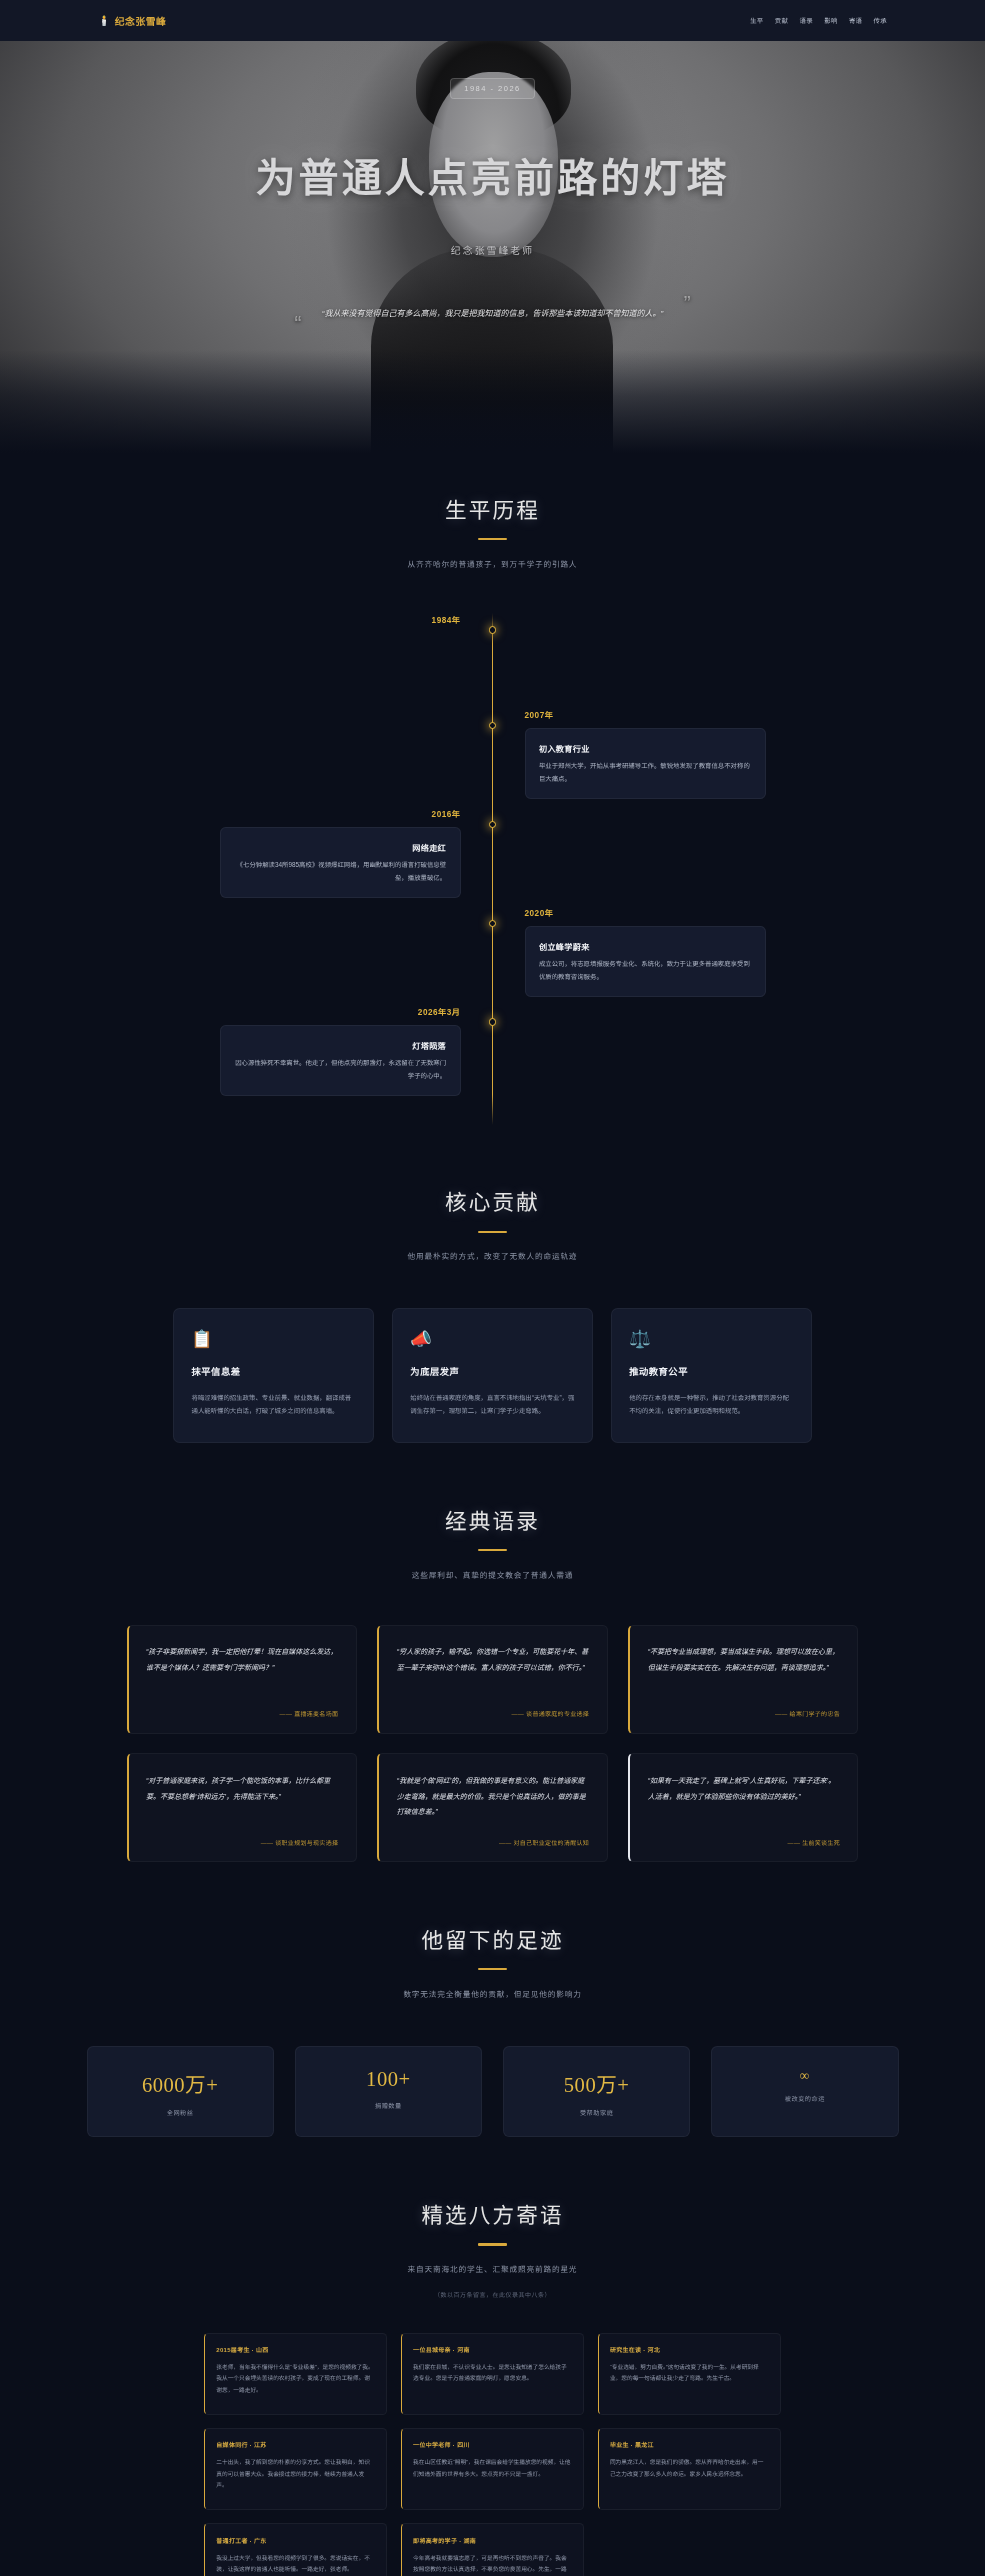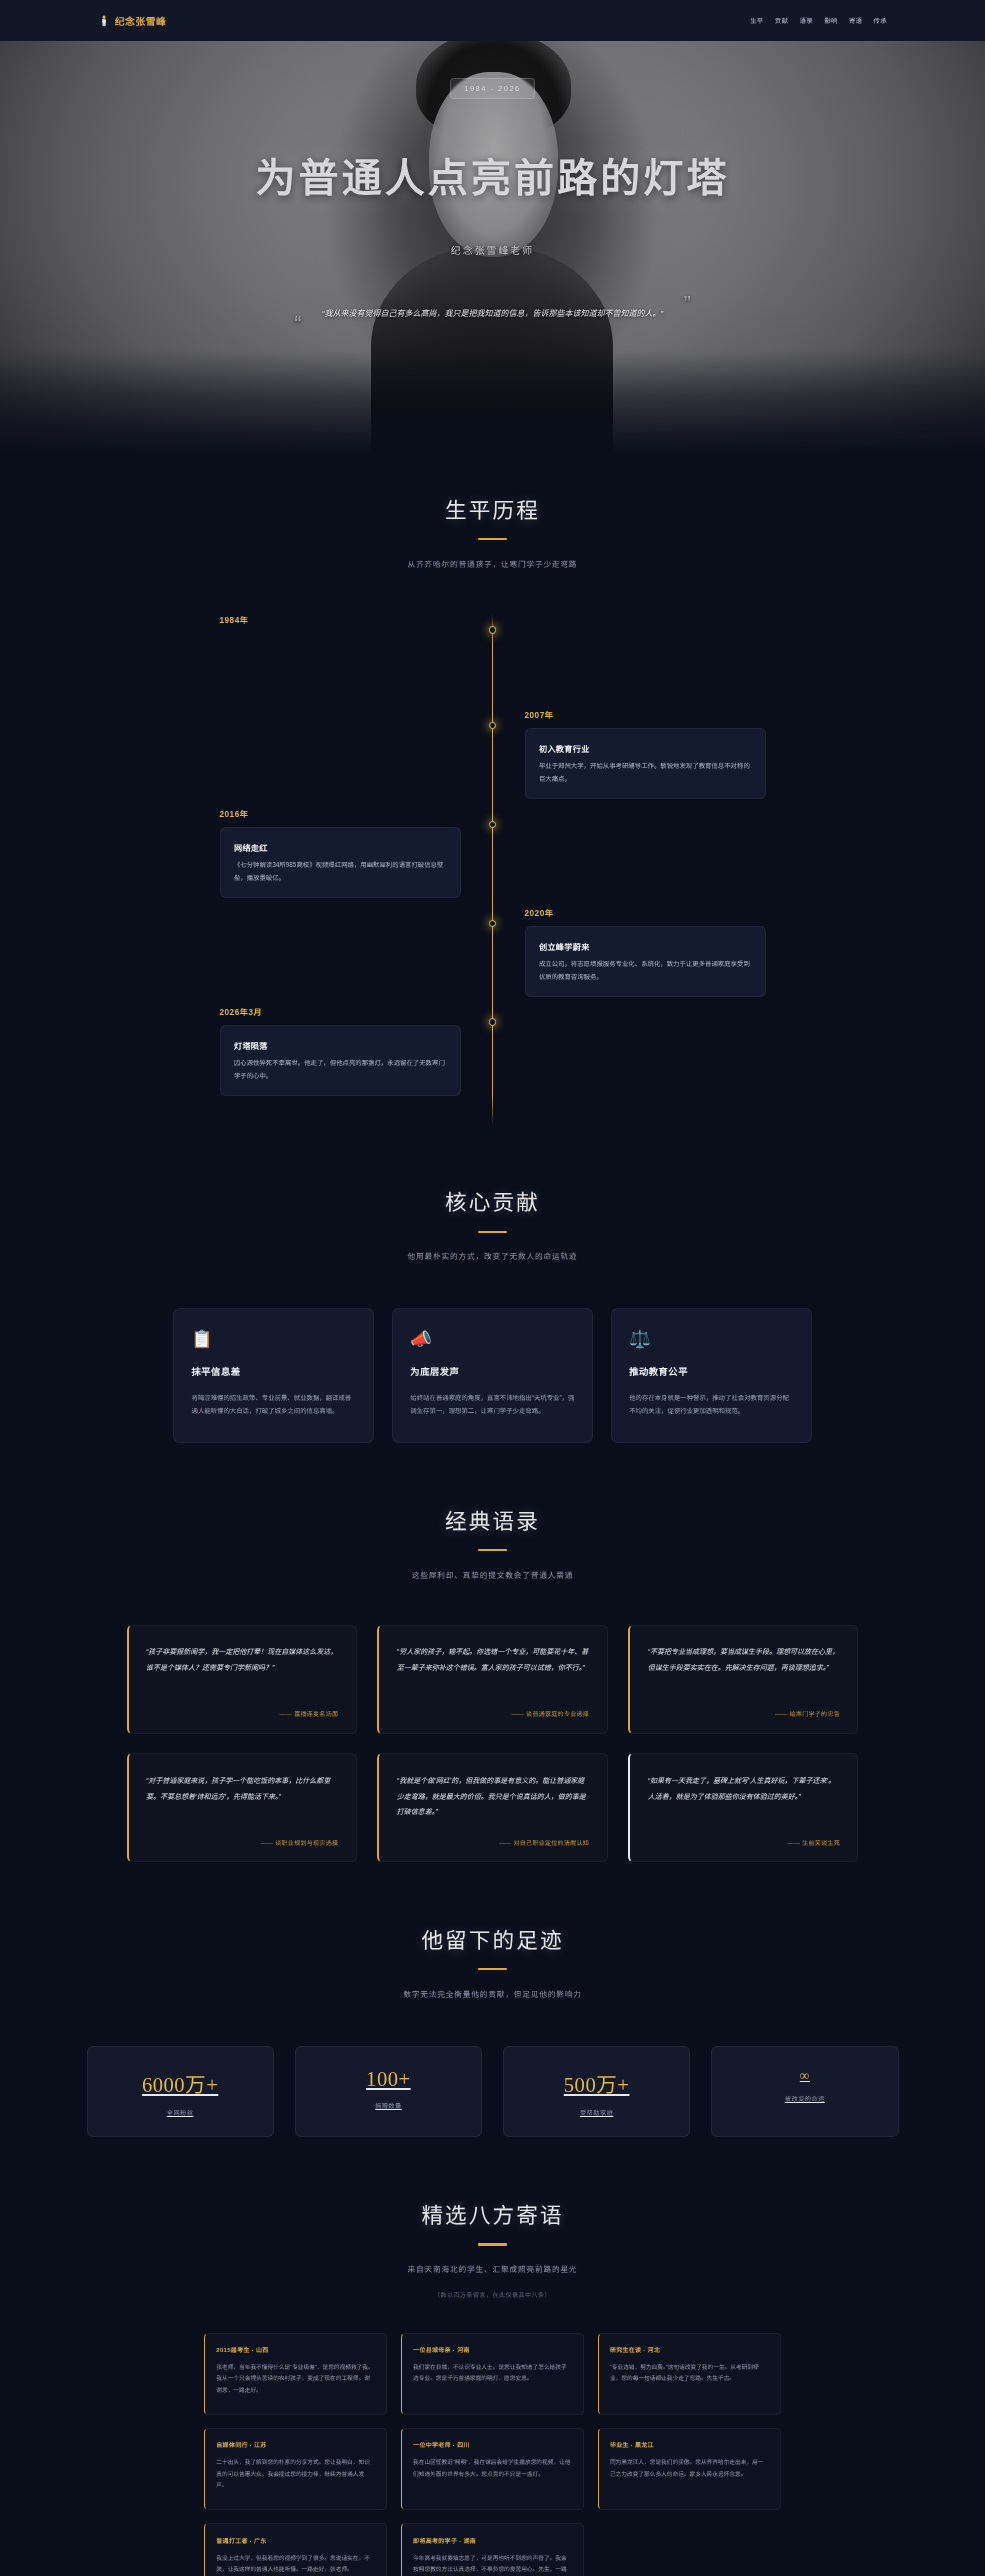--- a/index.html
+++ b/index.html
@@ -101,21 +101,21 @@
   .sec-rule{width:29px;height:2.1px;background:#d9a93c;margin:14.4px auto 0;border-radius:1px;}
   .sec-sub{margin-top:17.5px;color:#8c94a6;font-size:7.7px;letter-spacing:0.8px;}
   
   .timeline{position:relative;width:546px;margin:44px auto 0;padding-bottom:20.6px;}
   .tl-line{
     position:absolute;left:50%;top:0;bottom:0;width:1px;margin-left:-0.5px;
     background:linear-gradient(to bottom,rgba(217,169,60,0),#d9a93c 6%,#d9a93c 94%,rgba(217,169,60,0));
   }
   .tl-item{position:relative;display:flex;min-height:87px;margin-bottom:8.2px;}
   .tl-item .half{width:50%;}
-  .tl-item.left .card-wrap{padding-right:32px;text-align:left;}
+  .tl-item.left .card-wrap{padding-right:32px;text-align:right;}
   .tl-item.right .card-wrap{padding-left:32px;text-align:left;}
   .tl-dot{
     position:absolute;left:50%;top:13.4px;width:7.7px;height:7.7px;margin-left:-3.9px;
     border-radius:50%;background:#0a0e1a;border:1.3px solid #f0c040;
     box-shadow:0 0 8.2px 1.5px rgba(240,192,64,.55);
   }
   .tl-year{color:#e0b43e;font-size:8.2px;font-weight:700;letter-spacing:0.5px;margin-bottom:8.2px;}
   .tl-card{
     display:inline-block;width:100%;
     background:#151b2e;border:0.5px solid rgba(255,255,255,.055);
@@ -145,21 +145,21 @@
     border-left:2.1px solid #d9a93c;border-radius:5.2px;
     padding:18.5px 17.5px 14.4px;min-height:109px;
     display:flex;flex-direction:column;justify-content:space-between;
   }
   .quote-card.plain{border-left-color:#e6e8ee;}
   .quote-txt{font-size:7px;line-height:2.25;color:#e2e5ec;font-style:italic;}
   .quote-src{margin-top:11.3px;text-align:right;color:#c39a33;font-size:6px;letter-spacing:0.3px;}
   
   .stats{
     width:812px;margin:47px auto 0;
-    display:grid;grid-template-columns:repeat(4,1fr);gap:21px;text-decoration:underline;
+    display:grid;grid-template-columns:repeat(4,1fr);gap:21px;
   }
   .stat-card{
     background:#141a2c;border:0.5px solid rgba(255,255,255,.05);
     border-radius:6.2px;padding:20.6px 5.2px 19.6px;text-align:center;
   }
   .stat-num{font-family:"Liberation Serif","DejaVu Serif",serif;font-size:20.6px;color:#e2b944;letter-spacing:0.5px;}
   .stat-num.inf{font-size:13.4px;}
   .stat-lbl{margin-top:10.3px;font-size:6.2px;color:#8b93a6;letter-spacing:0.5px;}
   
   .msg-note{margin-top:15.5px;color:#5d6577;font-size:6px;letter-spacing:0.5px;text-align:center;}
@@ -208,21 +208,21 @@
       <span>“我从来没有觉得自己有多么高尚，我只是把我知道的信息，告诉那些本该知道却不曾知道的人。”</span>
       <span class="qm r">”</span>
     </div>
   </div>
 </div>
 
 <div class="section">
   <div class="sec-head">
     <div class="sec-title">生平历程</div>
     <div class="sec-rule"></div>
-    <div class="sec-sub">从齐齐哈尔的普通孩子，让寒门学子少走弯路</div>
+    <div class="sec-sub">从齐齐哈尔的普通孩子，到万千学子的引路人</div>
   </div>
 
   <div class="timeline">
     <div class="tl-line"></div>
 
     <div class="tl-item left">
       <div class="half card-wrap">
         <div class="tl-year">1984年</div>
       </div>
       <div class="half"></div>

